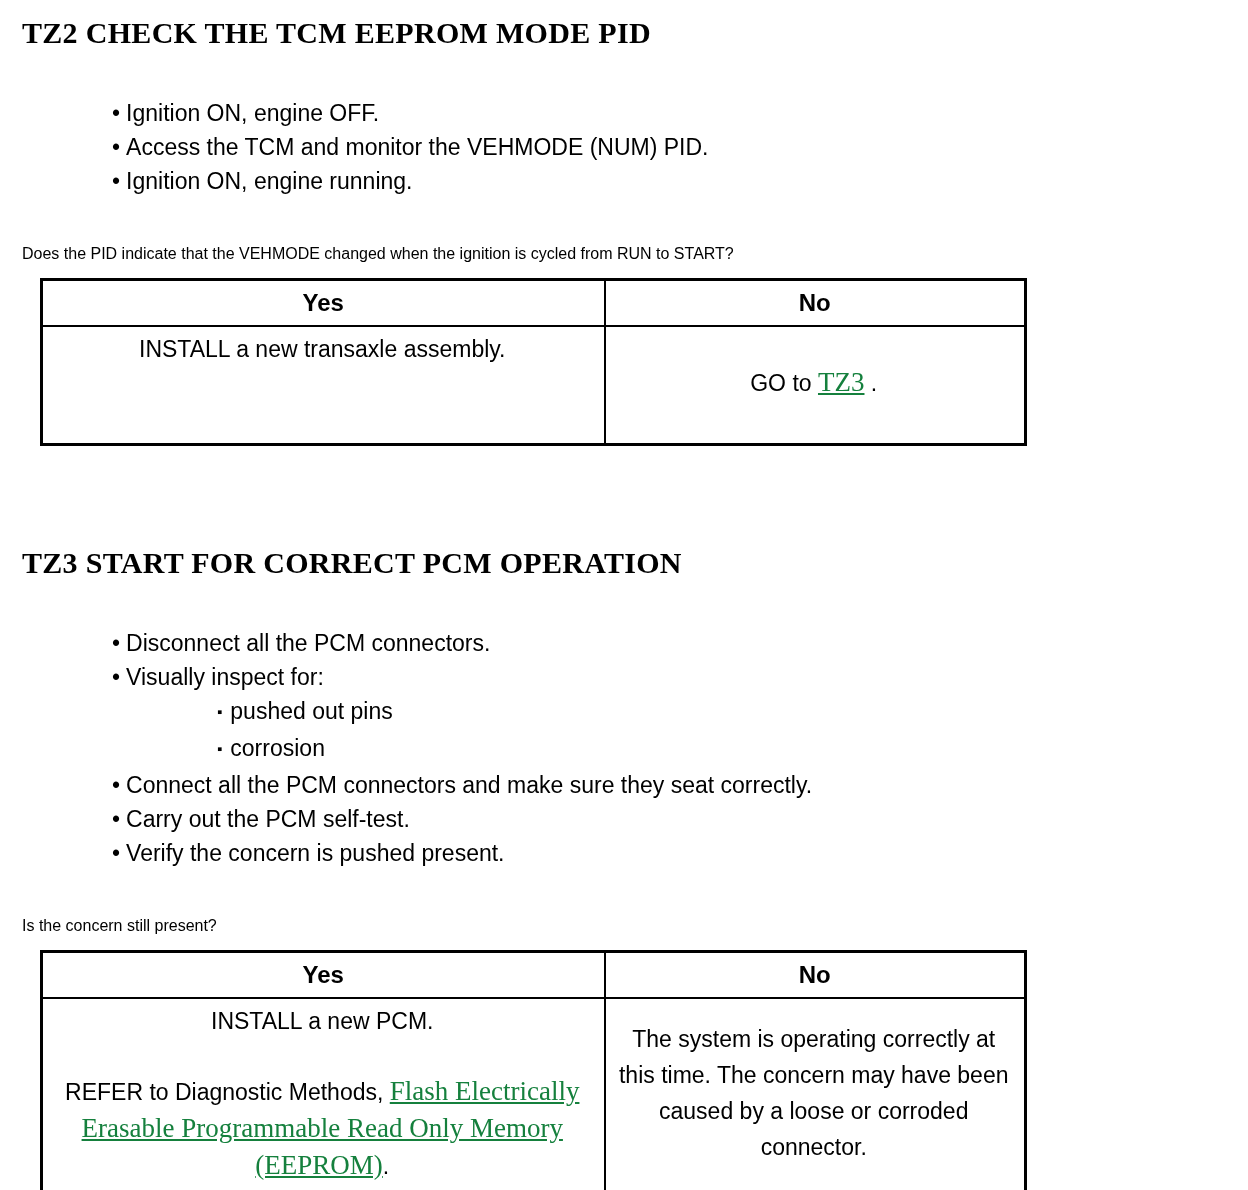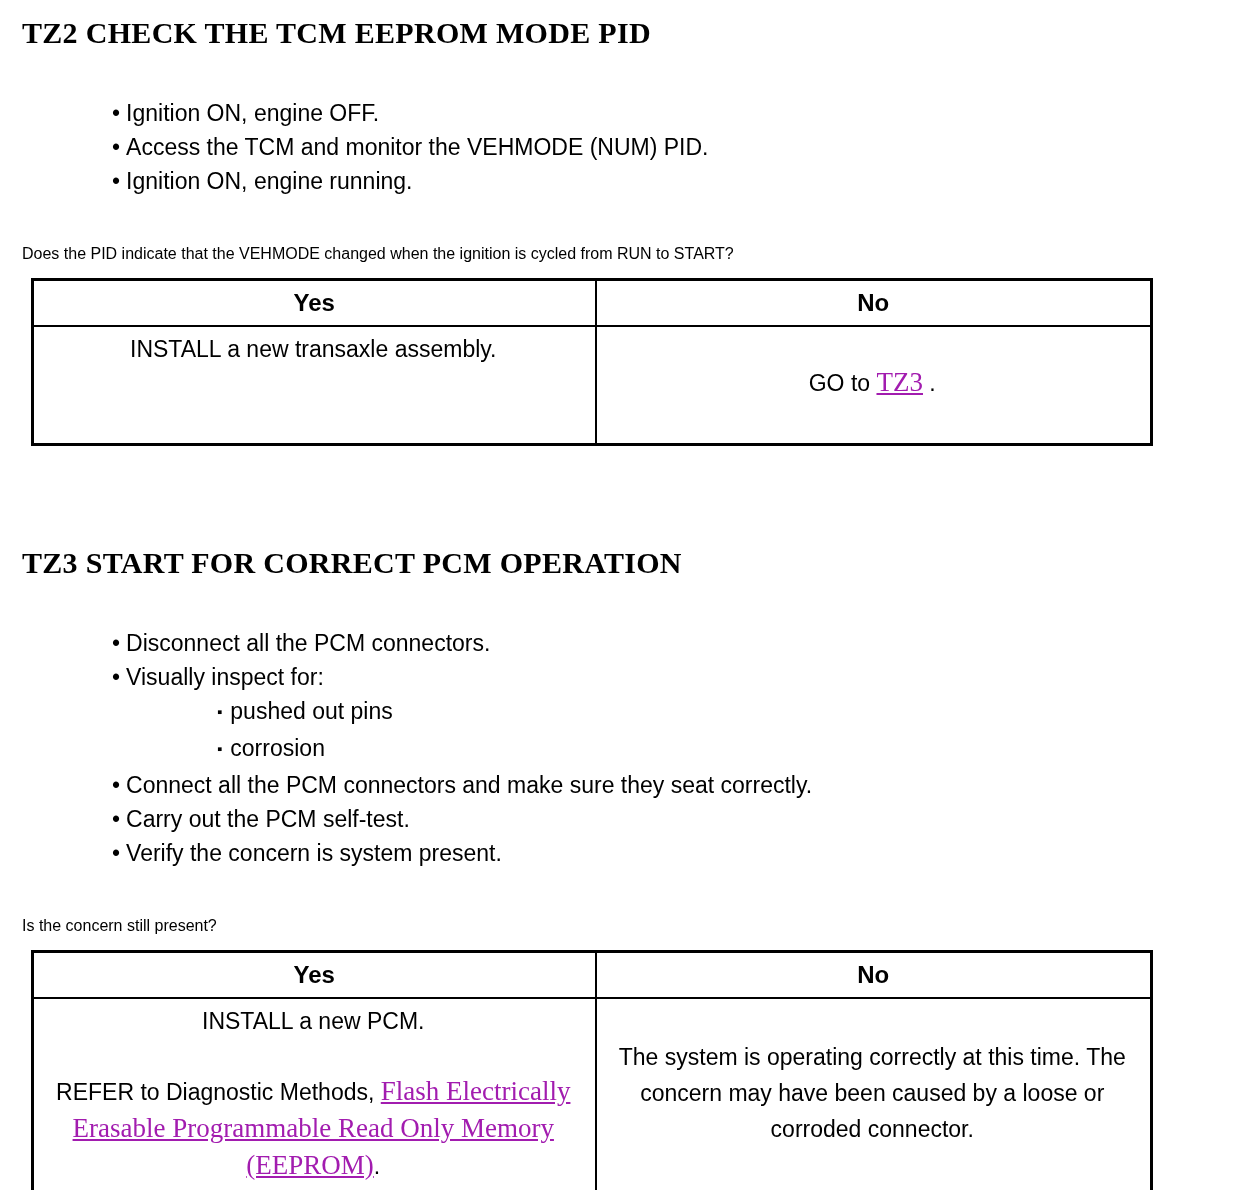--- a/index.html
+++ b/index.html
@@ -47,22 +47,22 @@
   .question {
     font-weight: normal;
     font-size: 16px;
     line-height: 32px;
     margin: 40px 0 8px 10px;
     max-width: 1205px;
   }
 
   table.decision {
     border-collapse: collapse;
-    width: 1122px;
-    margin-left: 19px;
+    width: 987px;
+    margin-left: 28px;
     border: 3px solid #000;
     table-layout: fixed;
   }
   table.decision th, table.decision td { border: 2px solid #000; }
   table.decision th {
     font-size: 24px;
     font-weight: bold;
     text-align: center;
     padding: 8px 4px;
     font-family: "Liberation Sans", sans-serif;
@@ -76,21 +76,21 @@
   col.yes-col { width: 563px; }
 
   .v-top { vertical-align: top; }
   .v-mid { vertical-align: middle; }
 
   td .gap { height: 34px; }
 
   a.doc-link, .doc-link {
     font-family: "Liberation Serif", serif;
     font-size: 27px;
-    color: #a21caf;
+    color: #15803d;
     text-decoration: underline;
     cursor: pointer;
   }
 
   .tall-row-1 td { height: 118px; }
   .tall-row-2 td { height: 196px; }
 </style>
 </head>
 <body>
 
@@ -163,21 +163,21 @@
       <li class="step">
         <span class="marker">•</span>
         <span>Connect all the PCM connectors and make sure they seat correctly.</span>
       </li>
       <li class="step">
         <span class="marker">•</span>
         <span>Carry out the PCM self-test.</span>
       </li>
       <li class="step">
         <span class="marker">•</span>
-        <span>Verify the concern is system present.</span>
+        <span>Verify the concern is pushed present.</span>
       </li>
     </ul>
 
     <p class="question">Is the concern still present?</p>
 
     <table class="decision">
       <colgroup>
           <col class="yes-col">
           <col>
         </colgroup>

